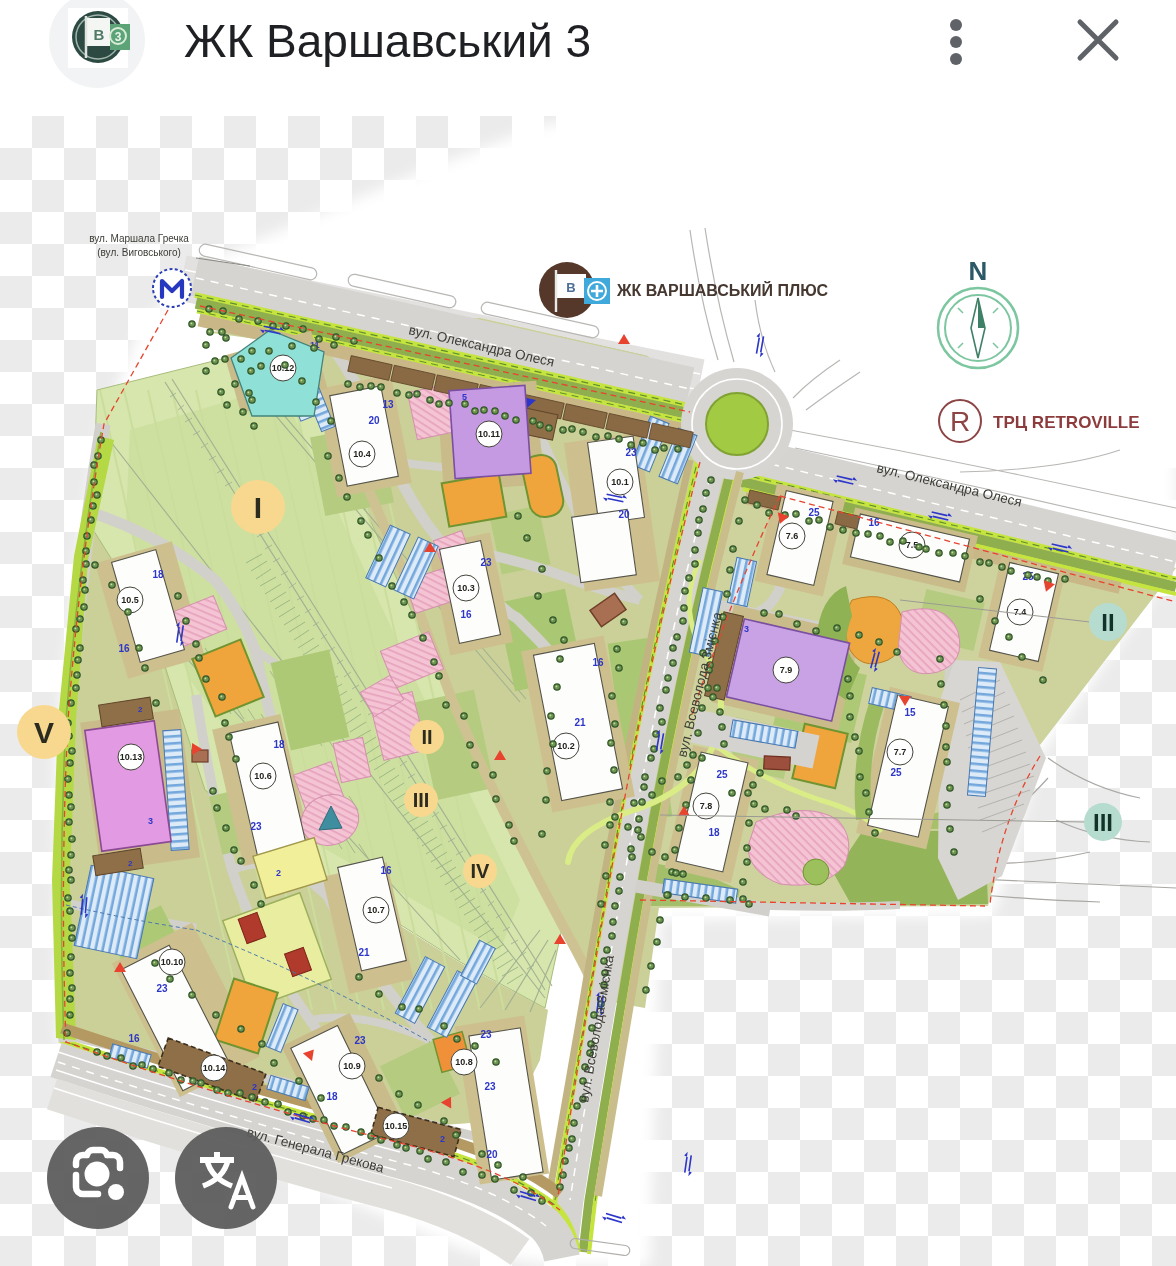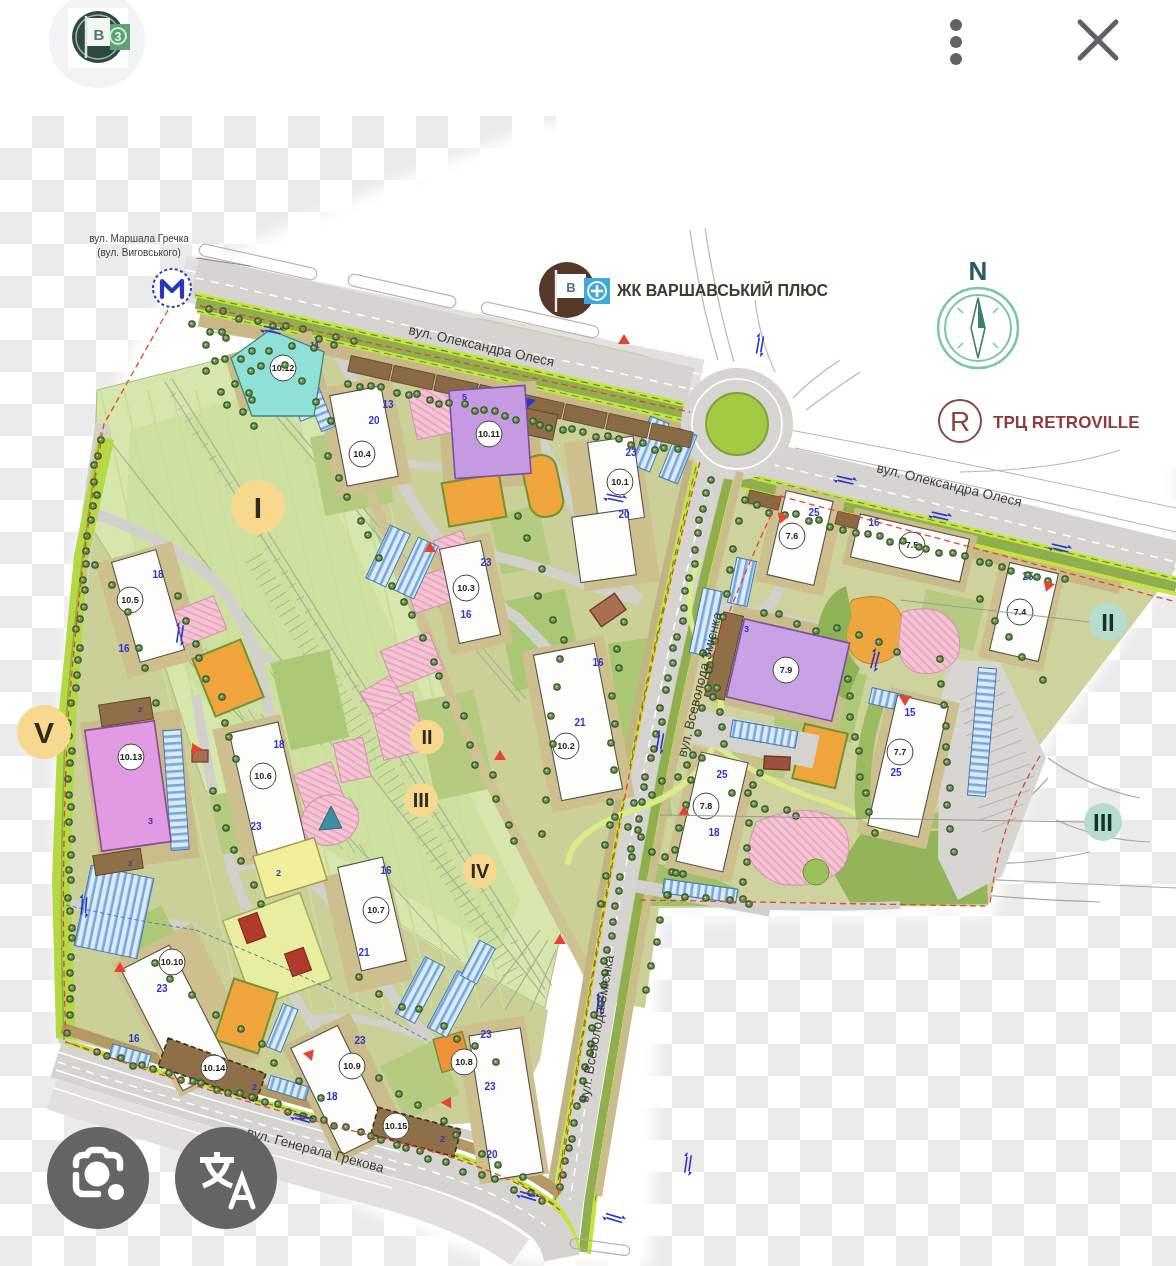--- a/index.html
+++ b/index.html
@@ -1207,20 +1207,21 @@
       <circle cx="32" cy="31" r="26" fill="#2c4a42"></circle>
       <circle cx="32" cy="31" r="22" fill="none" stroke="#9fb4ac" stroke-width="1.5"></circle>
       <rect x="20" y="12" width="24" height="28" fill="#f4f6f4"></rect>
       <line x1="20" y1="10" x2="20" y2="52" stroke="#e0e4e0" stroke-width="2.5"></line>
       <text x="33" y="34" font-size="15" font-weight="bold" fill="#4f7a64" text-anchor="middle" font-family="Liberation Serif,serif">В</text>
       <rect x="44" y="18" width="20" height="26" fill="#5da378"></rect>
       <circle cx="52" cy="30" r="8" fill="none" stroke="#d8ecd8" stroke-width="2"></circle>
       <text x="52" y="35" font-size="12" font-weight="bold" fill="#eaf6ea" text-anchor="middle">3</text>
     </svg>
 
+<div style="position:absolute;left:184px;top:14px;font-size:46px;font-weight:500;color:#1f2023;letter-spacing:0px">ЖК Варшавський 3</div>
 
 <svg style="position:absolute;left:940px;top:14px" width="32" height="56" viewBox="0 0 32 56">
       <circle cx="16" cy="11" r="6" fill="#5f6368"></circle>
       <circle cx="16" cy="28" r="6" fill="#5f6368"></circle>
       <circle cx="16" cy="45" r="6" fill="#5f6368"></circle>
     </svg>
 
 <svg style="position:absolute;left:1072px;top:14px" width="52" height="52" viewBox="0 0 52 52">
       <path d="M8,8 L44,44 M44,8 L8,44" stroke="#5f6368" stroke-width="5" stroke-linecap="round"></path>
     </svg>

